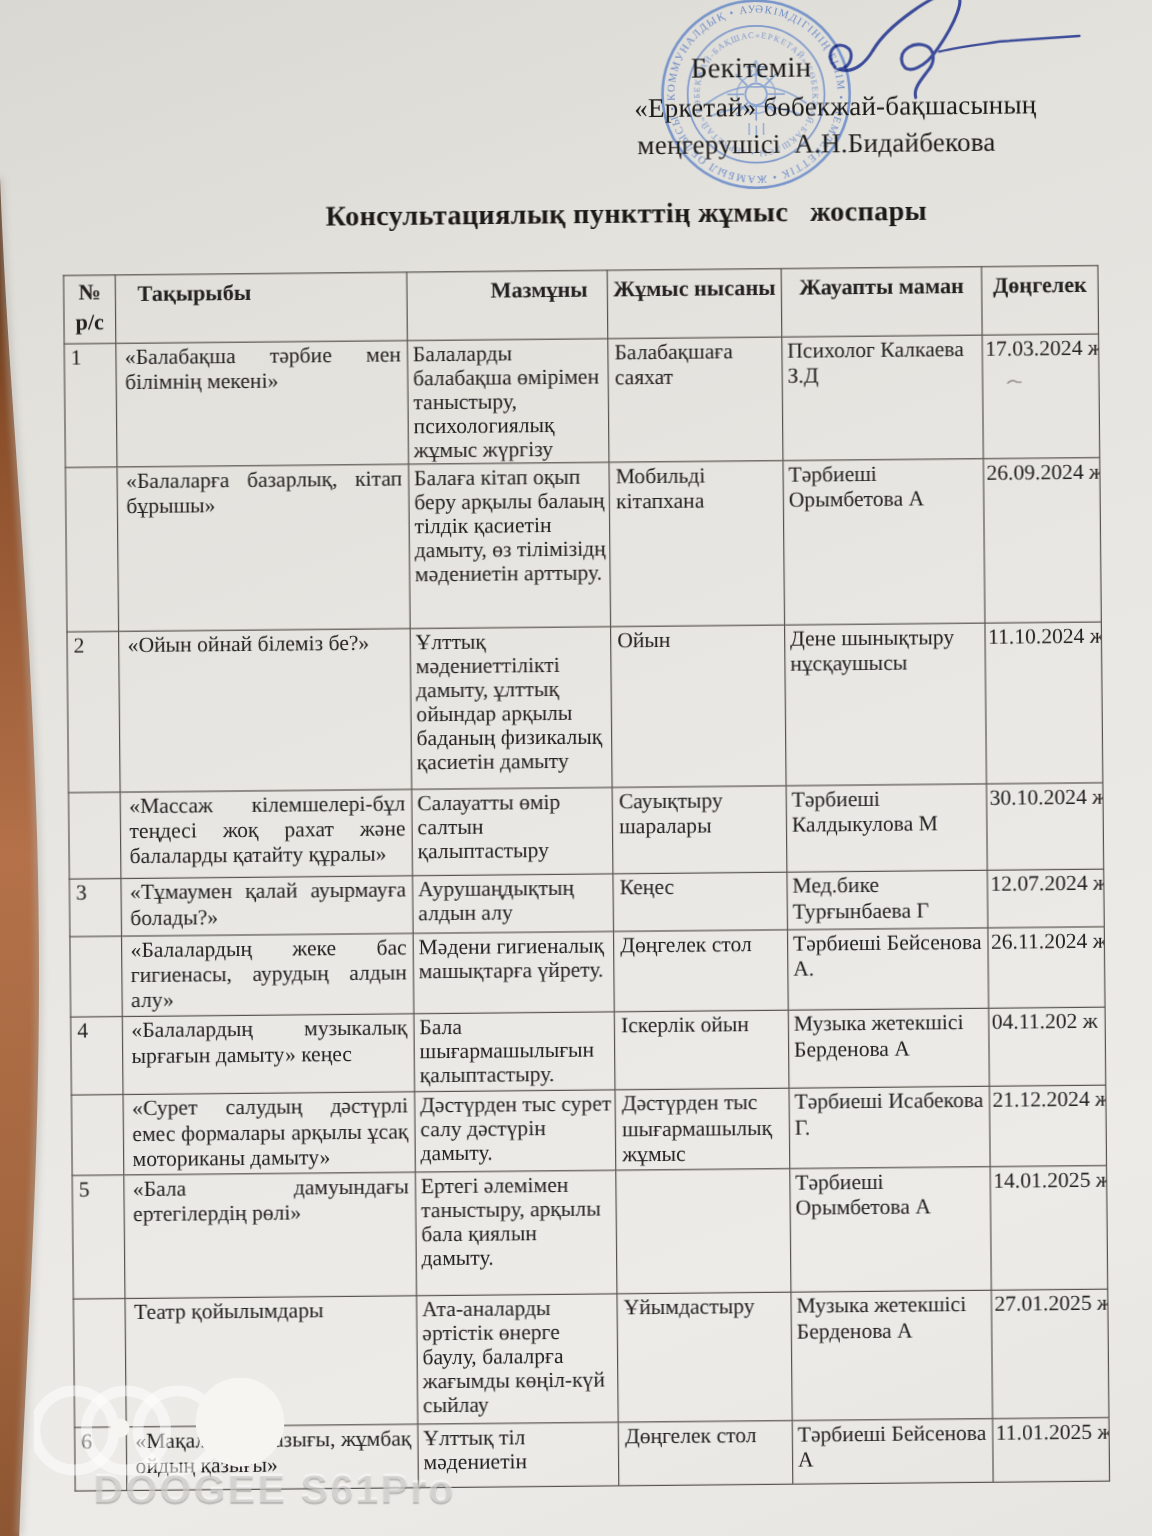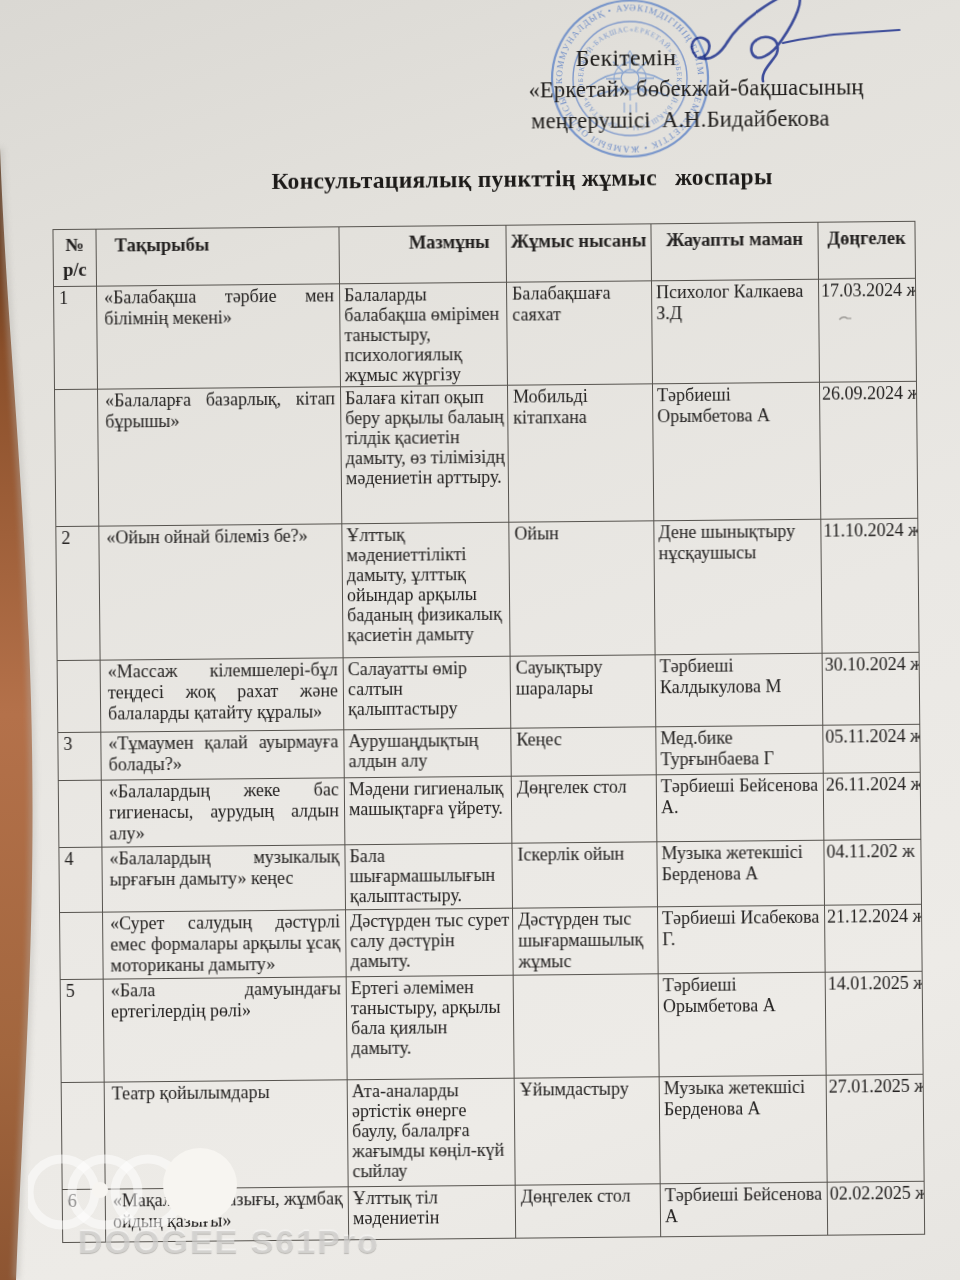--- a/index.html
+++ b/index.html
@@ -169,21 +169,21 @@
           <td class="c-form">Сауықтыру шаралары</td>
           <td class="c-responsible">Тәрбиеші Калдыкулова М</td>
           <td class="c-date">30.10.2024 ж</td>
         </tr>
         <tr style="height: 48px;">
           <td class="c-no">3</td>
           <td class="c-topic">«Тұмаумен қалай ауырмауға болады?»</td>
           <td class="c-content">Аурушаңдықтың алдын алу</td>
           <td class="c-form">Кеңес</td>
           <td class="c-responsible">Мед.бике Турғынбаева Г</td>
-          <td class="c-date">05.11.2024 ж</td>
+          <td class="c-date">12.07.2024 ж</td>
         </tr>
         <tr style="height: 67px;">
           <td class="c-no"></td>
           <td class="c-topic">«Балалардың жеке бас гигиенасы, аурудың алдын алу»</td>
           <td class="c-content">Мәдени гигиеналық машықтарға үйрету.</td>
           <td class="c-form">Дөңгелек стол</td>
           <td class="c-responsible">Тәрбиеші Бейсенова А.</td>
           <td class="c-date">26.11.2024 ж</td>
         </tr>
         <tr style="height: 65px;">
@@ -217,21 +217,21 @@
           <td class="c-form">Ұйымдастыру</td>
           <td class="c-responsible">Музыка жетекшісі Берденова А</td>
           <td class="c-date">27.01.2025 ж</td>
         </tr>
         <tr style="height: 53px;">
           <td class="c-no">6</td>
           <td class="c-topic">«Мақал сөздің азығы, жұмбақ ойдың қазығы»</td>
           <td class="c-content">Ұлттық тіл мәдениетін</td>
           <td class="c-form">Дөңгелек стол</td>
           <td class="c-responsible">Тәрбиеші Бейсенова А</td>
-          <td class="c-date">02.02.2025 ж</td>
+          <td class="c-date">11.01.2025 ж</td>
         </tr>
       </tbody>
   </table>
 
 </div>
 
 <svg class="wood-edge" viewBox="0 0 60 1280" preserveAspectRatio="none">
   <defs>
     <linearGradient id="wood" x1="0" y1="0" x2="0" y2="1">
       <stop offset="0" stop-color="#4f2a10"></stop>

